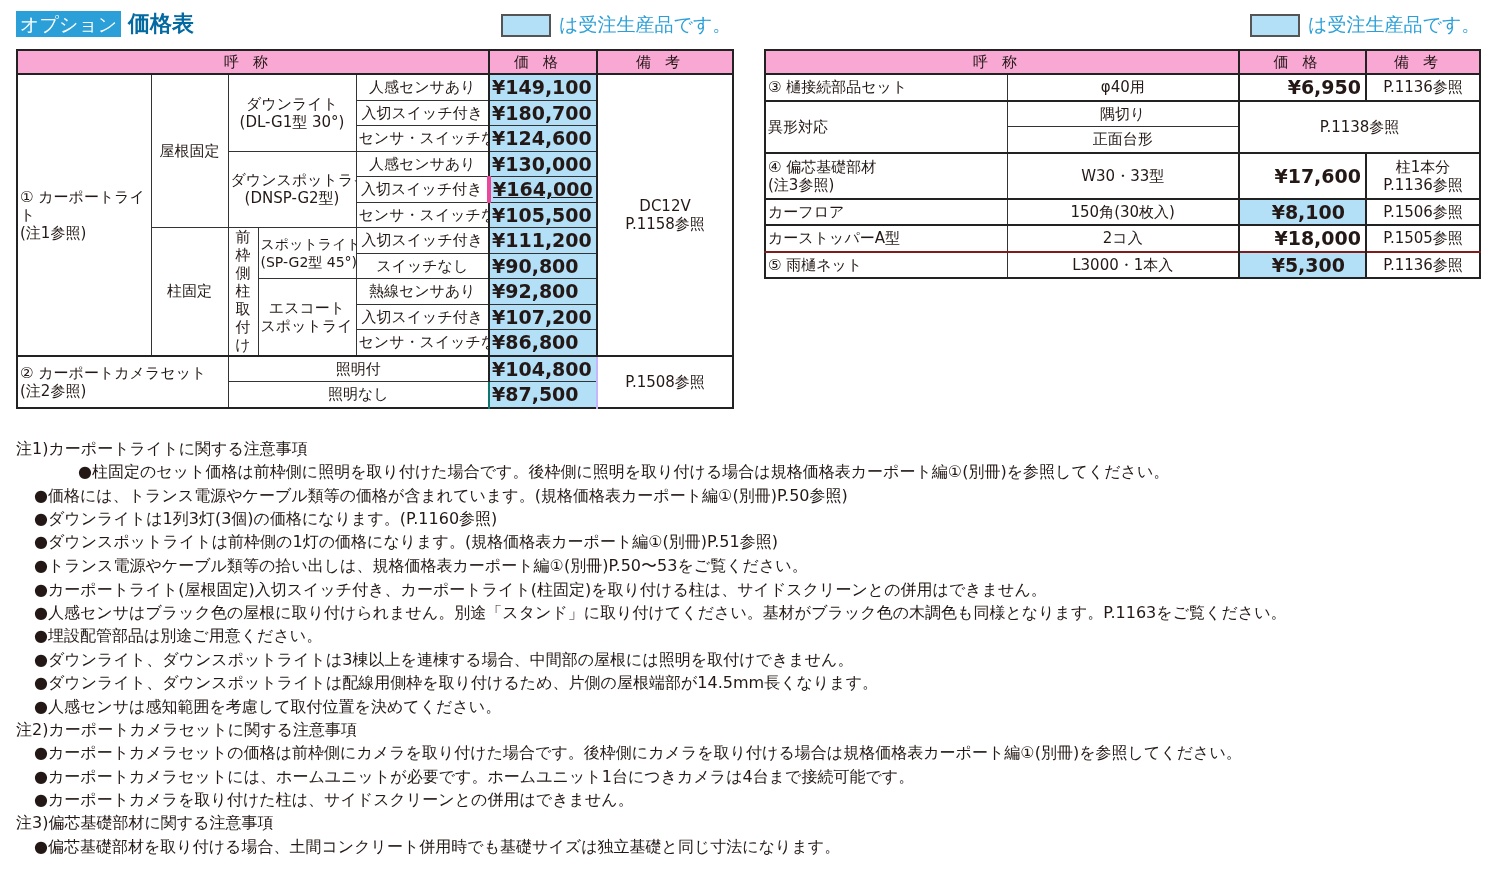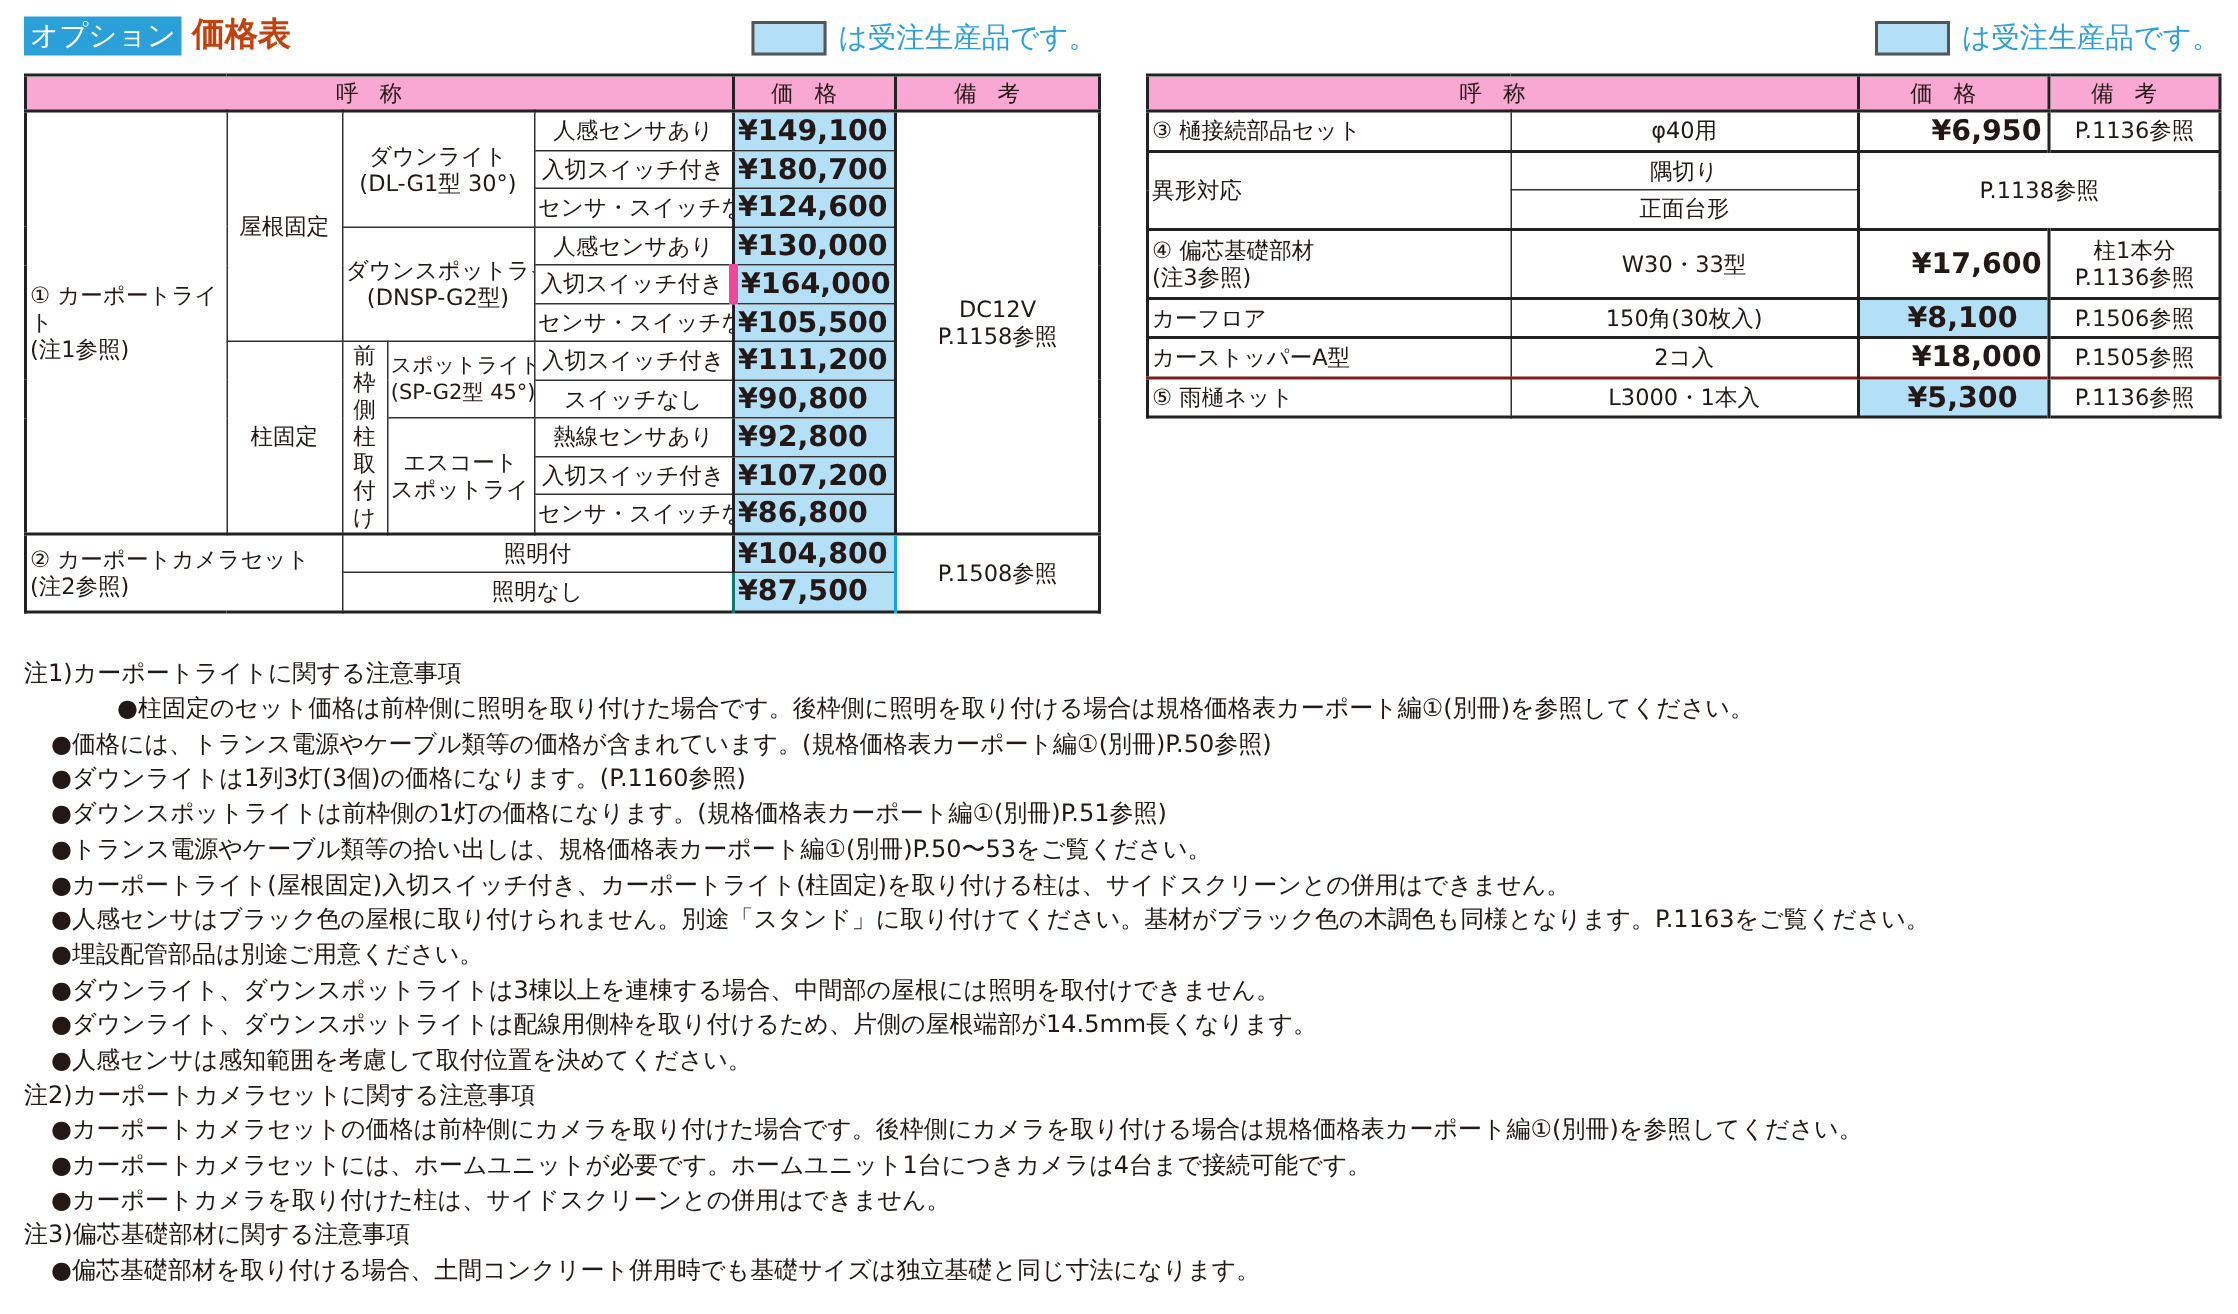--- a/index.html
+++ b/index.html
@@ -1,19 +1,19 @@
 <!DOCTYPE html>
 <html><head>
 <meta charset="utf-8">
 <style>
   html,body{margin:0;padding:0;background:#fff;}
   body{width:1492px;height:876px;position:relative;overflow:hidden;font-family:"DejaVu Sans","Liberation Sans",sans-serif;color:#231815;}
   .abs{position:absolute;}
   .title-badge{left:16px;top:11px;height:26px;padding:0 4px;background:#2a9fd8;color:#fff;border-radius:0;font-size:19px;line-height:26px;}
-  .title-text{left:128px;top:9px;font-size:22px;font-weight:bold;line-height:30px;color:#c2410c;}
+  .title-text{left:128px;top:9px;font-size:22px;font-weight:bold;line-height:30px;color:#0369a1;}
   .legend{top:12px;height:26px;display:flex;align-items:center;}
   .legend .swatch{width:46px;height:19px;background:#b3e0f7;border:2px solid #555;margin-right:8px;}
   .legend .ltxt{color:#2a9fd8;font-size:19px;}
   table{border-collapse:collapse;position:absolute;table-layout:fixed;}
   td,th{border:1px solid #333;font-size:15px;text-align:center;vertical-align:middle;padding:0 2px;line-height:18px;overflow:hidden;white-space:nowrap;}
   th{background:#f9a8d4;font-weight:normal;height:22px;letter-spacing:14px;border-top:2px solid #222;border-bottom:2px solid #222;}
   .price{background:#b3e0f7;font-weight:bold;font-size:19px;text-align:right;padding-right:20px;}
   .price-plain{font-weight:bold;font-size:19px;text-align:right;padding-right:4px;background:#fff;}
   .left{text-align:left;}
   .vert{white-space:normal;width:18px;line-height:18px;font-size:15px;}
@@ -83,21 +83,21 @@
   <tr>
     <td rowspan="3" colspan="2">
       <div>ダウンスポットライト</div>
       <div>(DNSP-G2型)</div>
     </td>
     <td>人感センサあり</td>
     <td class="price" style="border-left:2px solid #222;">¥130,000</td>
   </tr>
   <tr>
     <td>入切スイッチ付き</td>
-    <td class="price" style="border-left:6px solid #ec4899;">¥164,000</td>
+    <td class="price" style="border-left:4px solid #ec4899;text-decoration:underline;">¥164,000</td>
   </tr>
   <tr>
     <td>センサ・スイッチなし</td>
     <td class="price" style="border-left:2px solid #222;">¥105,500</td>
   </tr>
 
   <tr>
     <td rowspan="5">柱固定</td>
     <td rowspan="5" class="vert">前枠側柱取付け</td>
     <td rowspan="2" style="font-size:14px;">
@@ -129,21 +129,21 @@
     <td class="price" style="border-left:2px solid #222;">¥86,800</td>
   </tr>
 
   <tr style="border-top:2px solid #222;">
     <td rowspan="2" colspan="2" class="left">
       <div>② カーポートカメラセット</div>
       <div>(注2参照)</div>
     </td>
     <td colspan="3">照明付</td>
     <td class="price" style="border-left:2px solid #222;">¥104,800</td>
-    <td rowspan="2" style="border-left:2px solid #0ea5e9;">P.1508参照</td>
+    <td rowspan="2" style="border-left:2px solid #c4b5fd;">P.1508参照</td>
   </tr>
   <tr>
     <td colspan="3">照明なし</td>
     <td class="price" style="border-left:2px solid #0f766e;">¥87,500</td>
   </tr>
 </tbody>
   </table>
 
 <table class="t2" style="left:764px;top:49px;width:715px;border:2px solid #222;">
   <colgroup>

